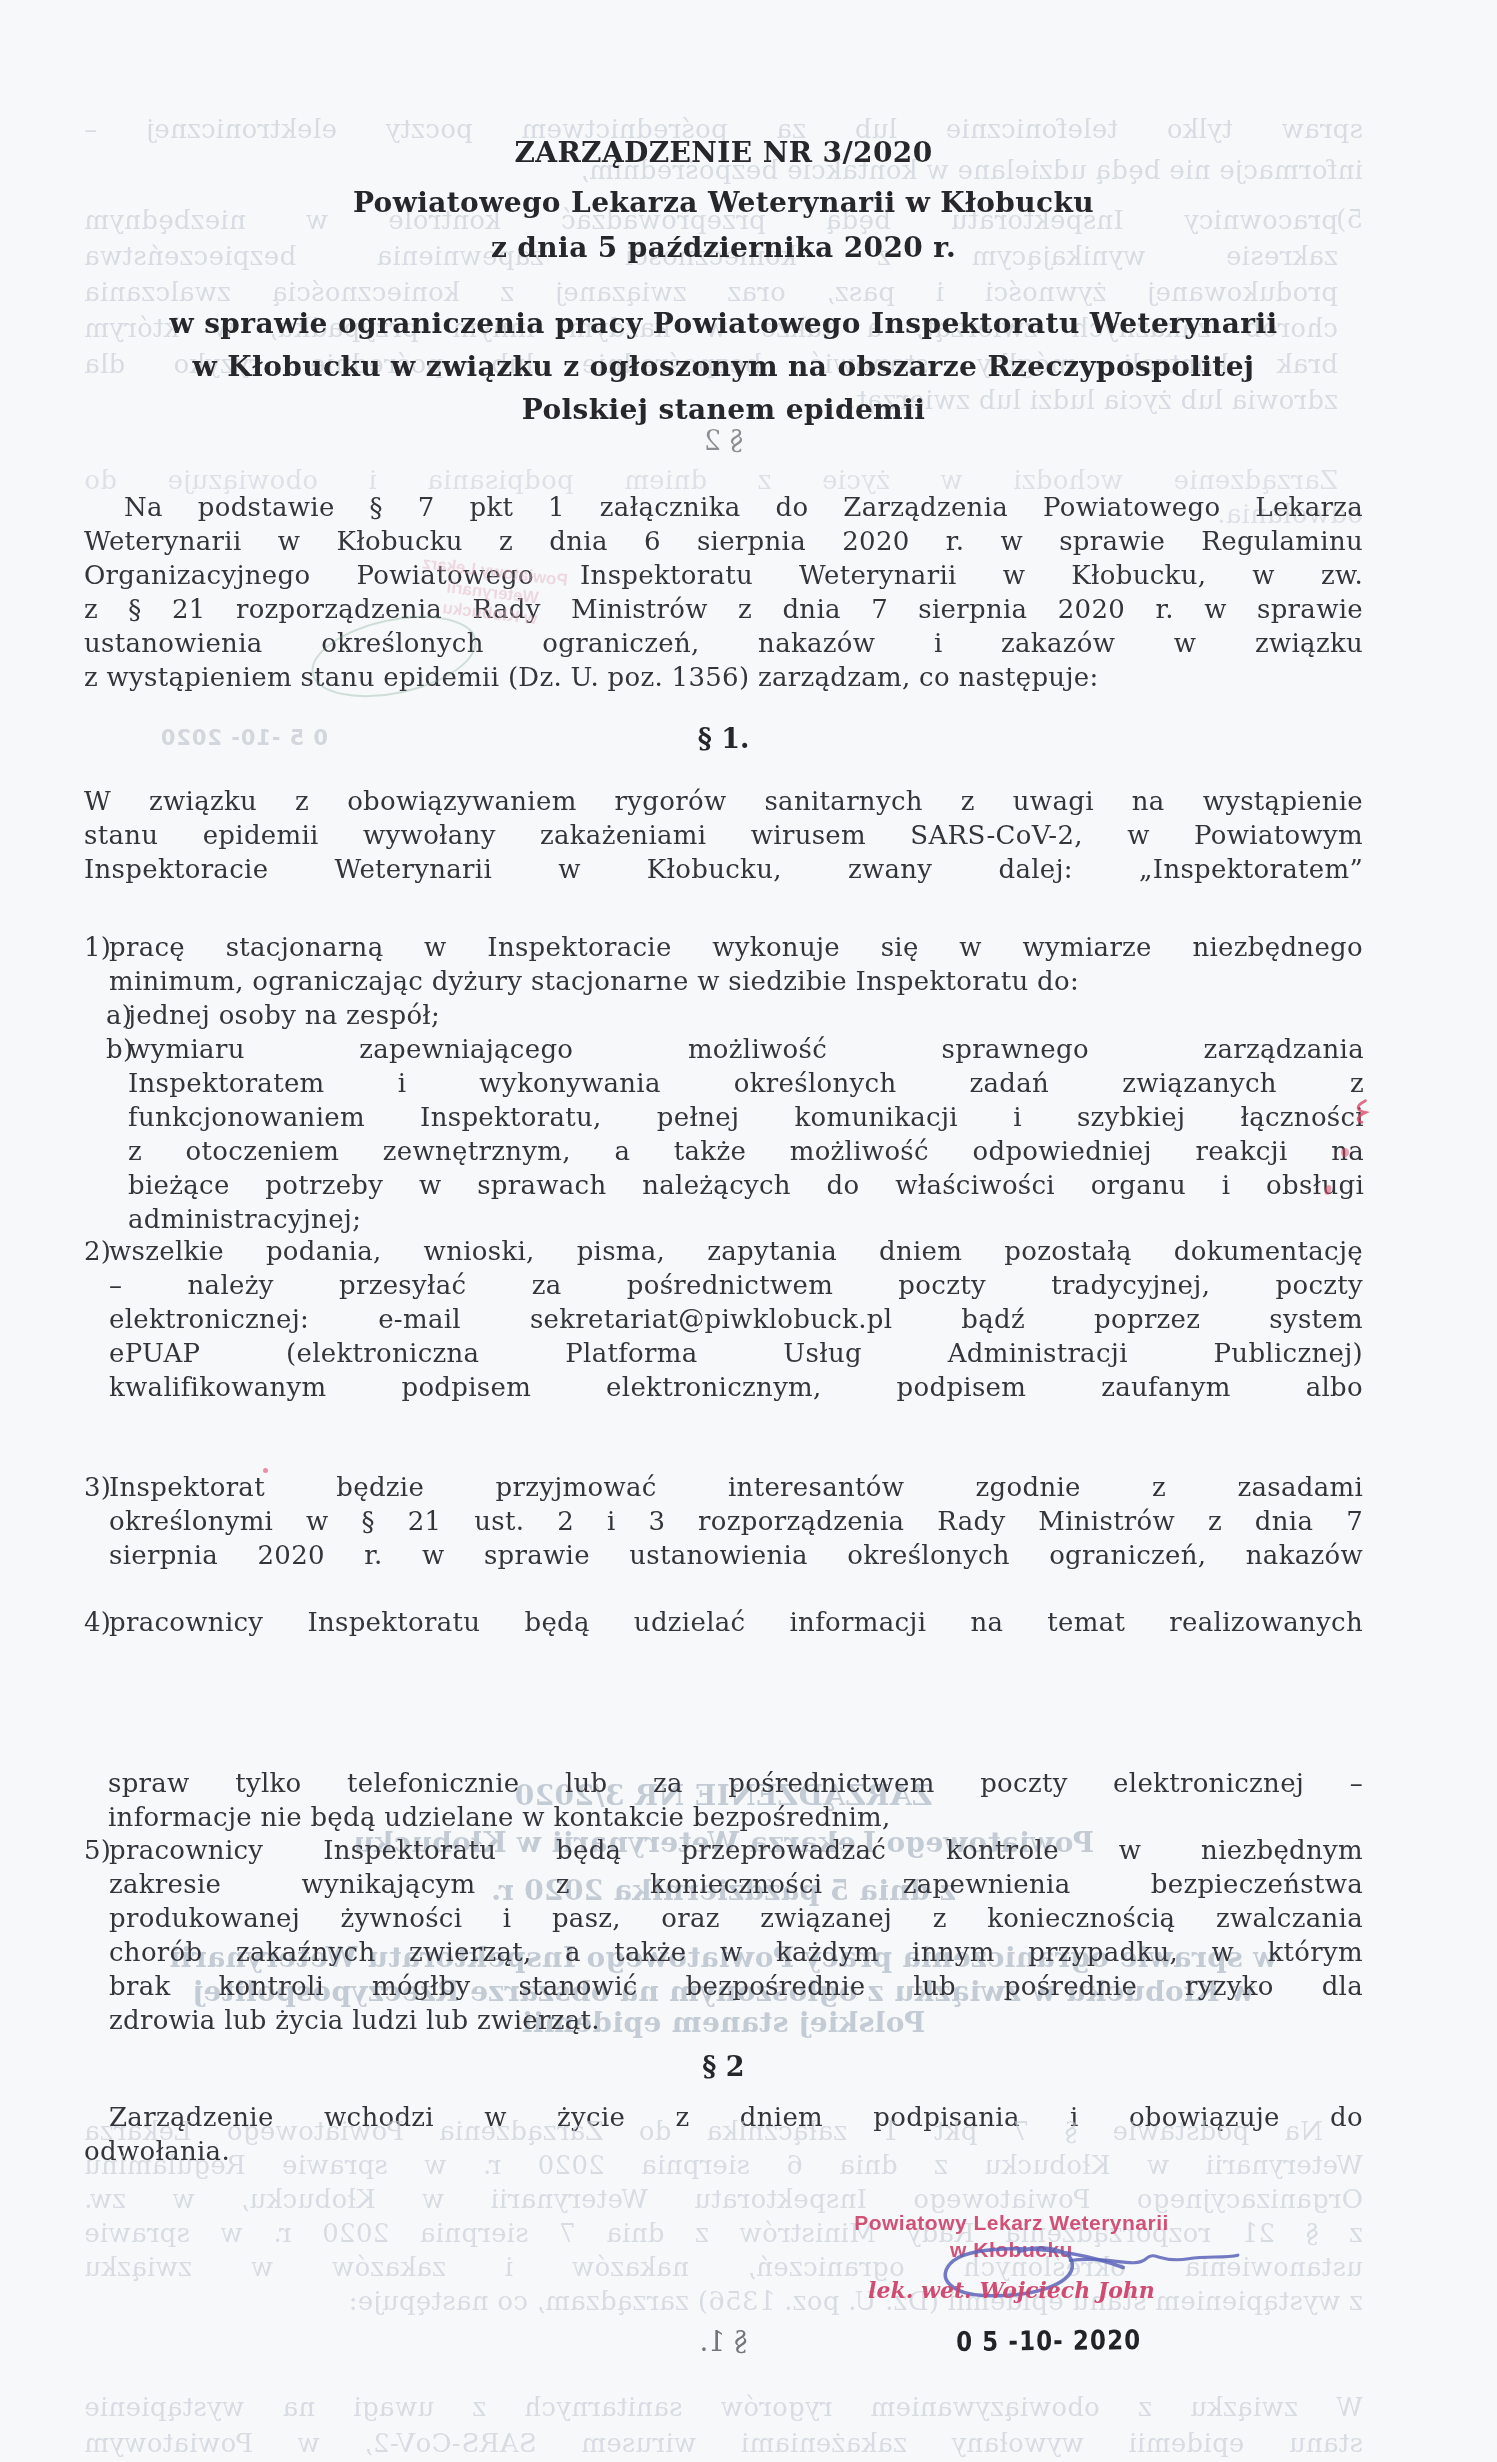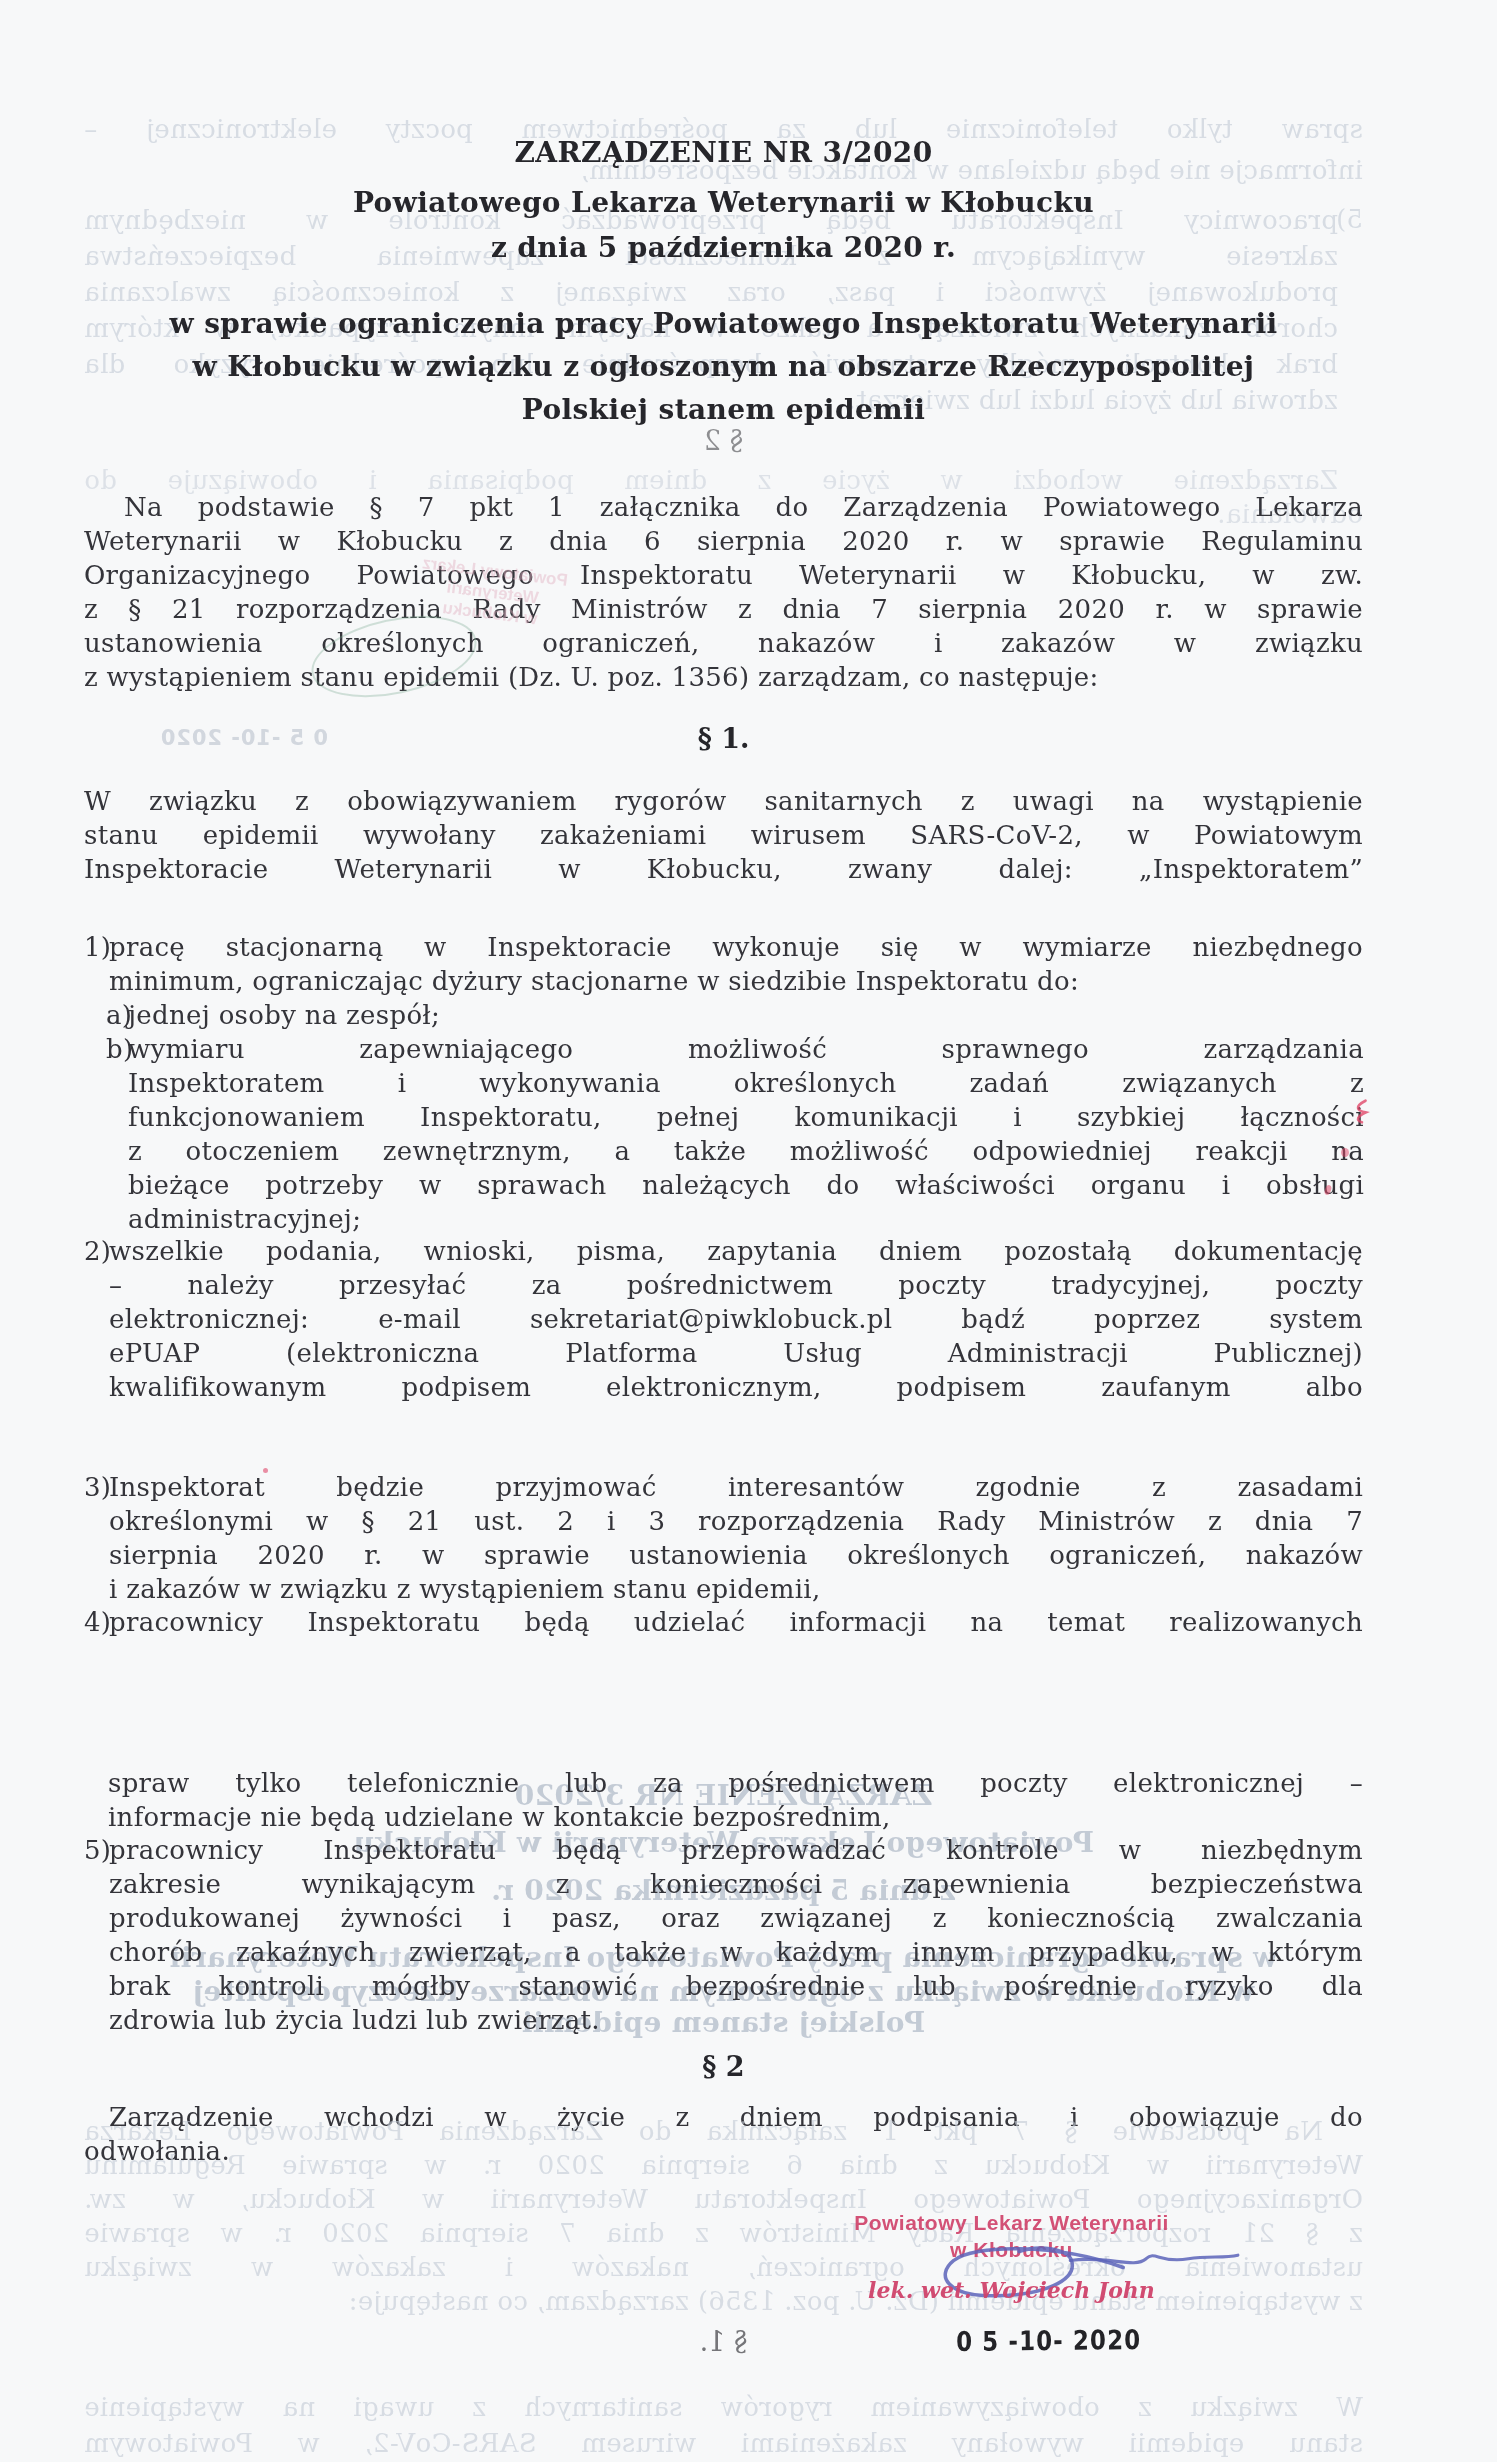--- a/index.html
+++ b/index.html
@@ -145,21 +145,20 @@
         <div class="just">kwalifikowanym podpisem elektronicznym, podpisem zaufanym albo</div>
       </div>
   </div>
 
   <div class="abs col row" style="top:1470px;">
     <div class="mk">3)</div>
     <div class="tx lh38">
         <div class="just">Inspektorat będzie przyjmować interesantów zgodnie z zasadami</div>
         <div class="just">określonymi w § 21 ust. 2 i 3 rozporządzenia Rady Ministrów z dnia 7</div>
         <div class="just">sierpnia 2020 r. w sprawie ustanowienia określonych ograniczeń, nakazów</div>
-        <div>i zakazów w związku z wystąpieniem stanu epidemii,</div>
       </div>
   </div>
 
   <div class="abs col row" style="top:1605px;">
     <div class="mk">4)</div>
     <div class="tx lh38">
         <div class="just">pracownicy Inspektoratu będą udzielać informacji na temat realizowanych</div>
       </div>
   </div>
 

